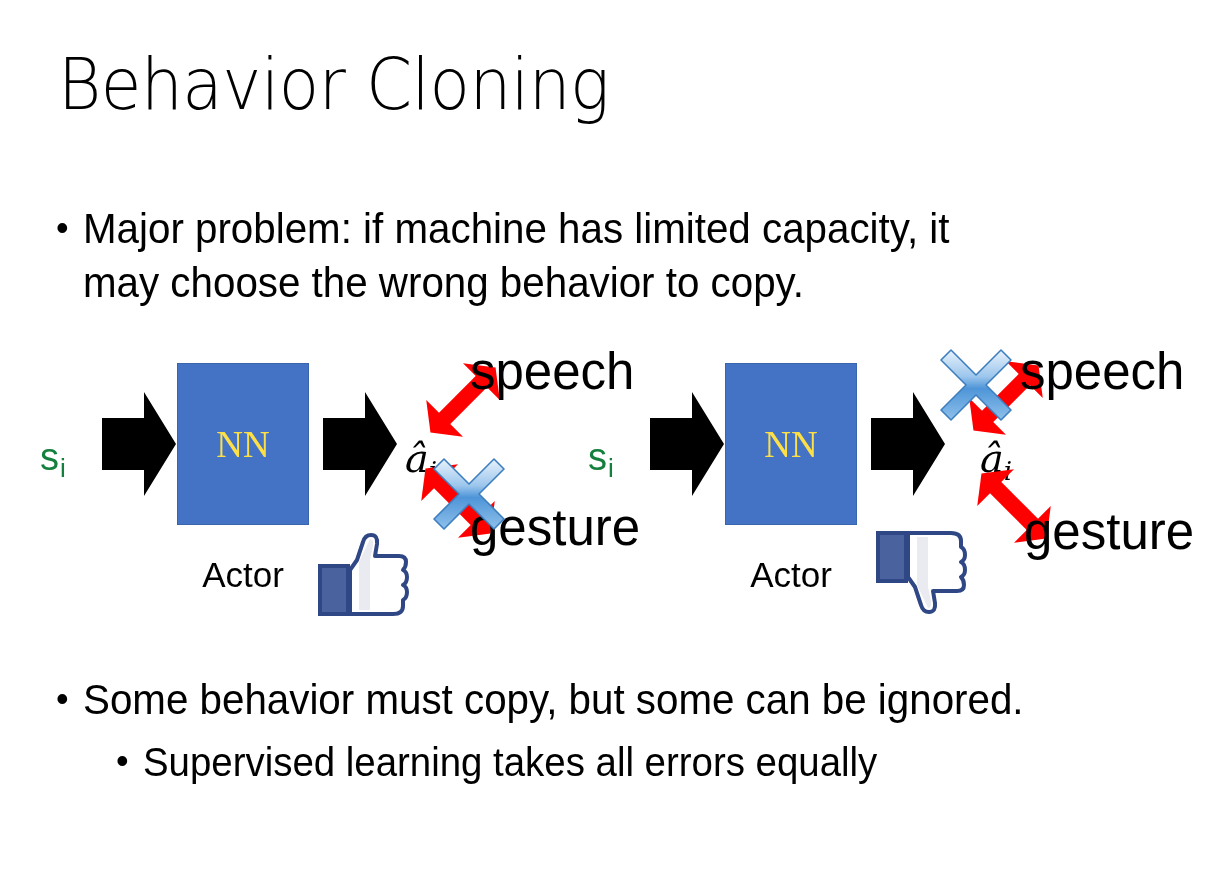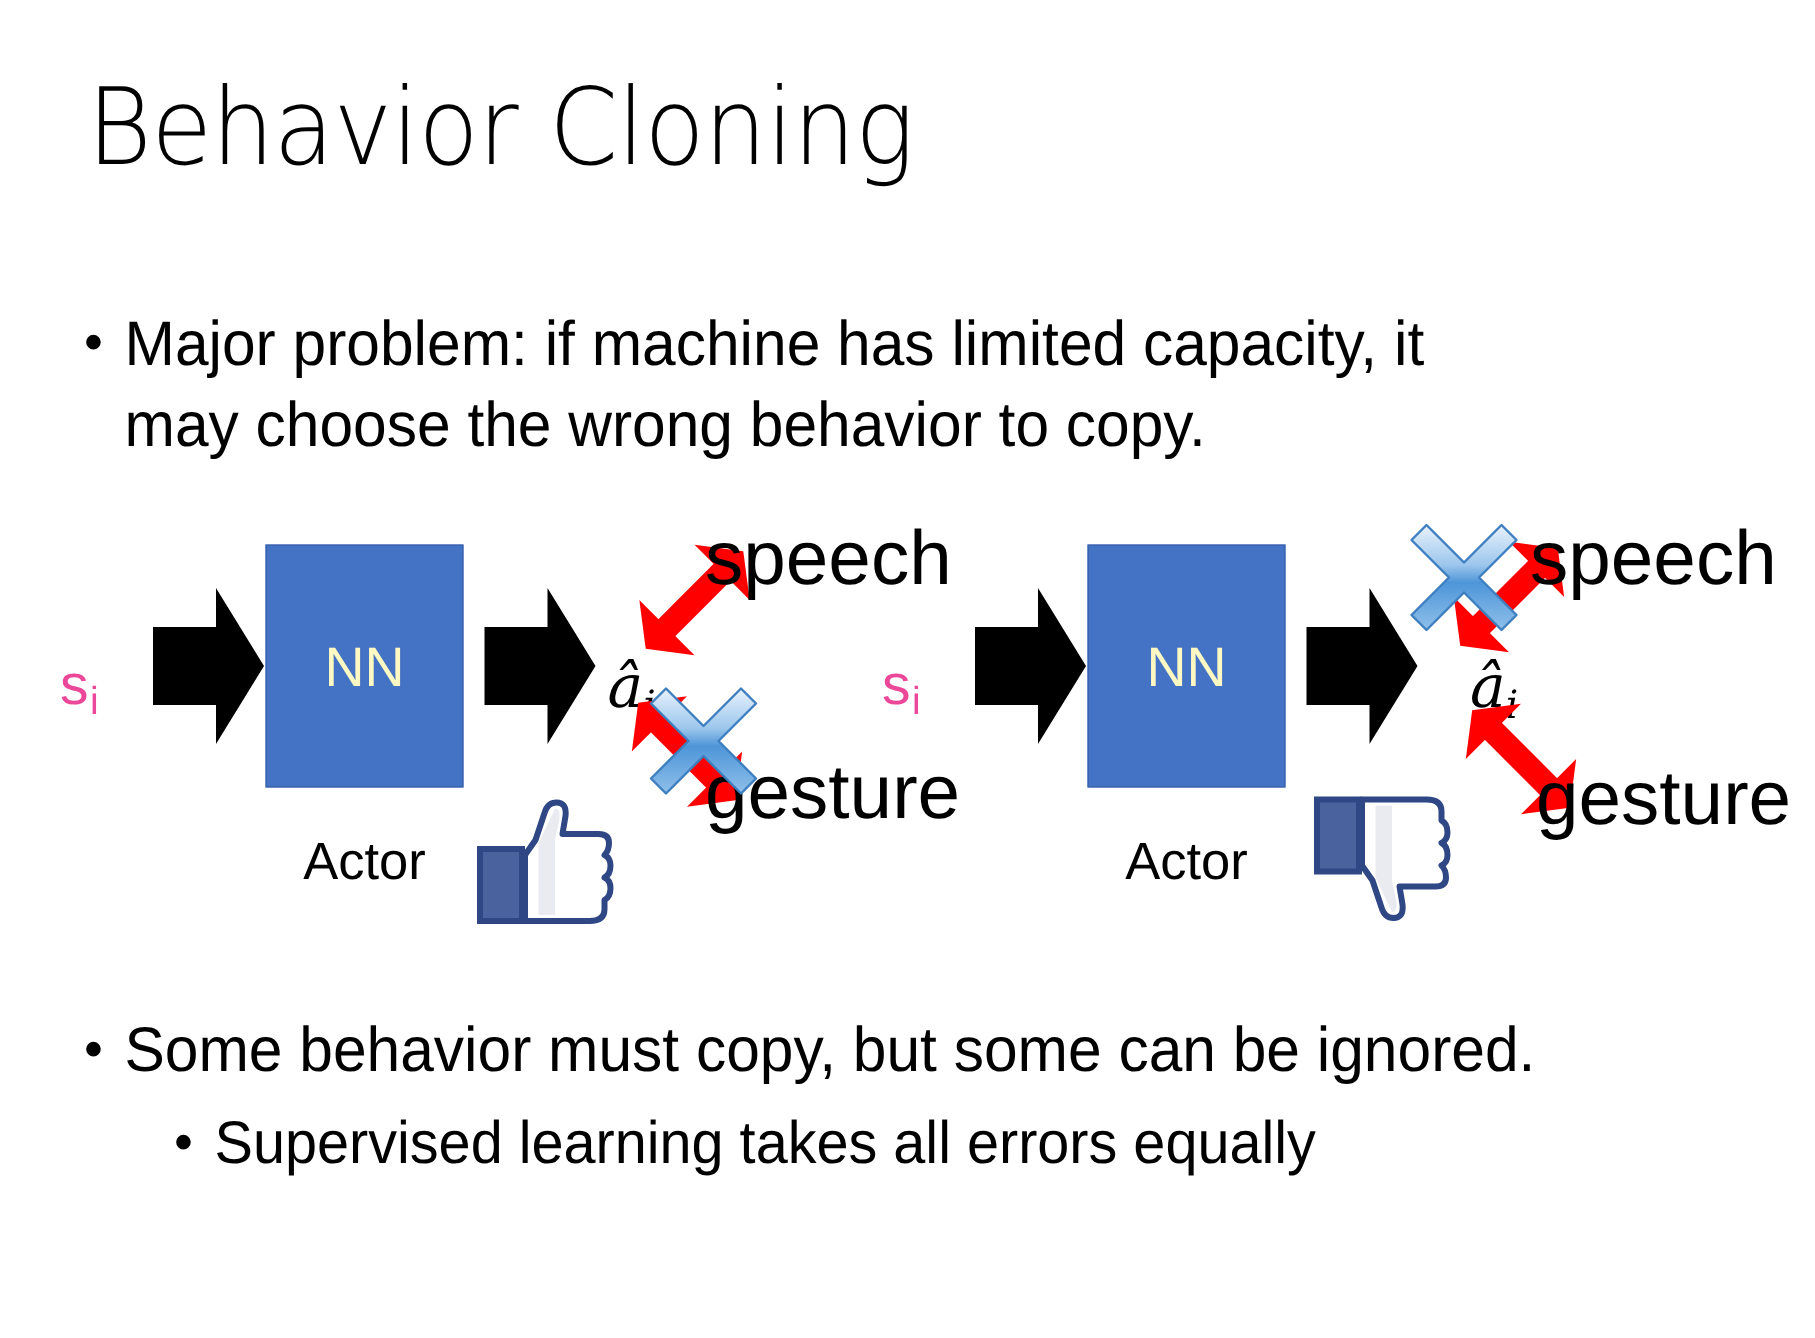--- a/index.html
+++ b/index.html
@@ -81,21 +81,21 @@
     height: 300px;
   }
   #diagram-left  { left: 20px;  }
   #diagram-right { left: 568px; }
 
   .state-label {
     position: absolute;
     font-family: "Liberation Sans", sans-serif;
     font-size: 38px;
     line-height: 38px;
-    color: #ec4899;
+    color: #15803d;
   }
   .state-label .sub {
     font-size: 26px;
     vertical-align: -0.28em;
     margin-left: 1px;
   }
 
   
   .block-arrow {
     position: absolute;
@@ -110,22 +110,22 @@
     width: 132px;
     height: 162px;
     background: #4472C4;
     border: 1px solid #3A64AE;
     box-sizing: border-box;
     display: flex;
     align-items: center;
     justify-content: center;
   }
   .nn-box .nn-label {
-    color: #fef9c3;
-    font-family: Liberation Sans, sans-serif;
+    color: #fde047;
+    font-family: Liberation Serif, serif;
     font-size: 37px;
     line-height: 37px;
   }
   .actor-label {
     position: absolute;
     font-family: "Liberation Sans", sans-serif;
     font-size: 35px;
     line-height: 35px;
     color: #000000;
     text-align: center;

